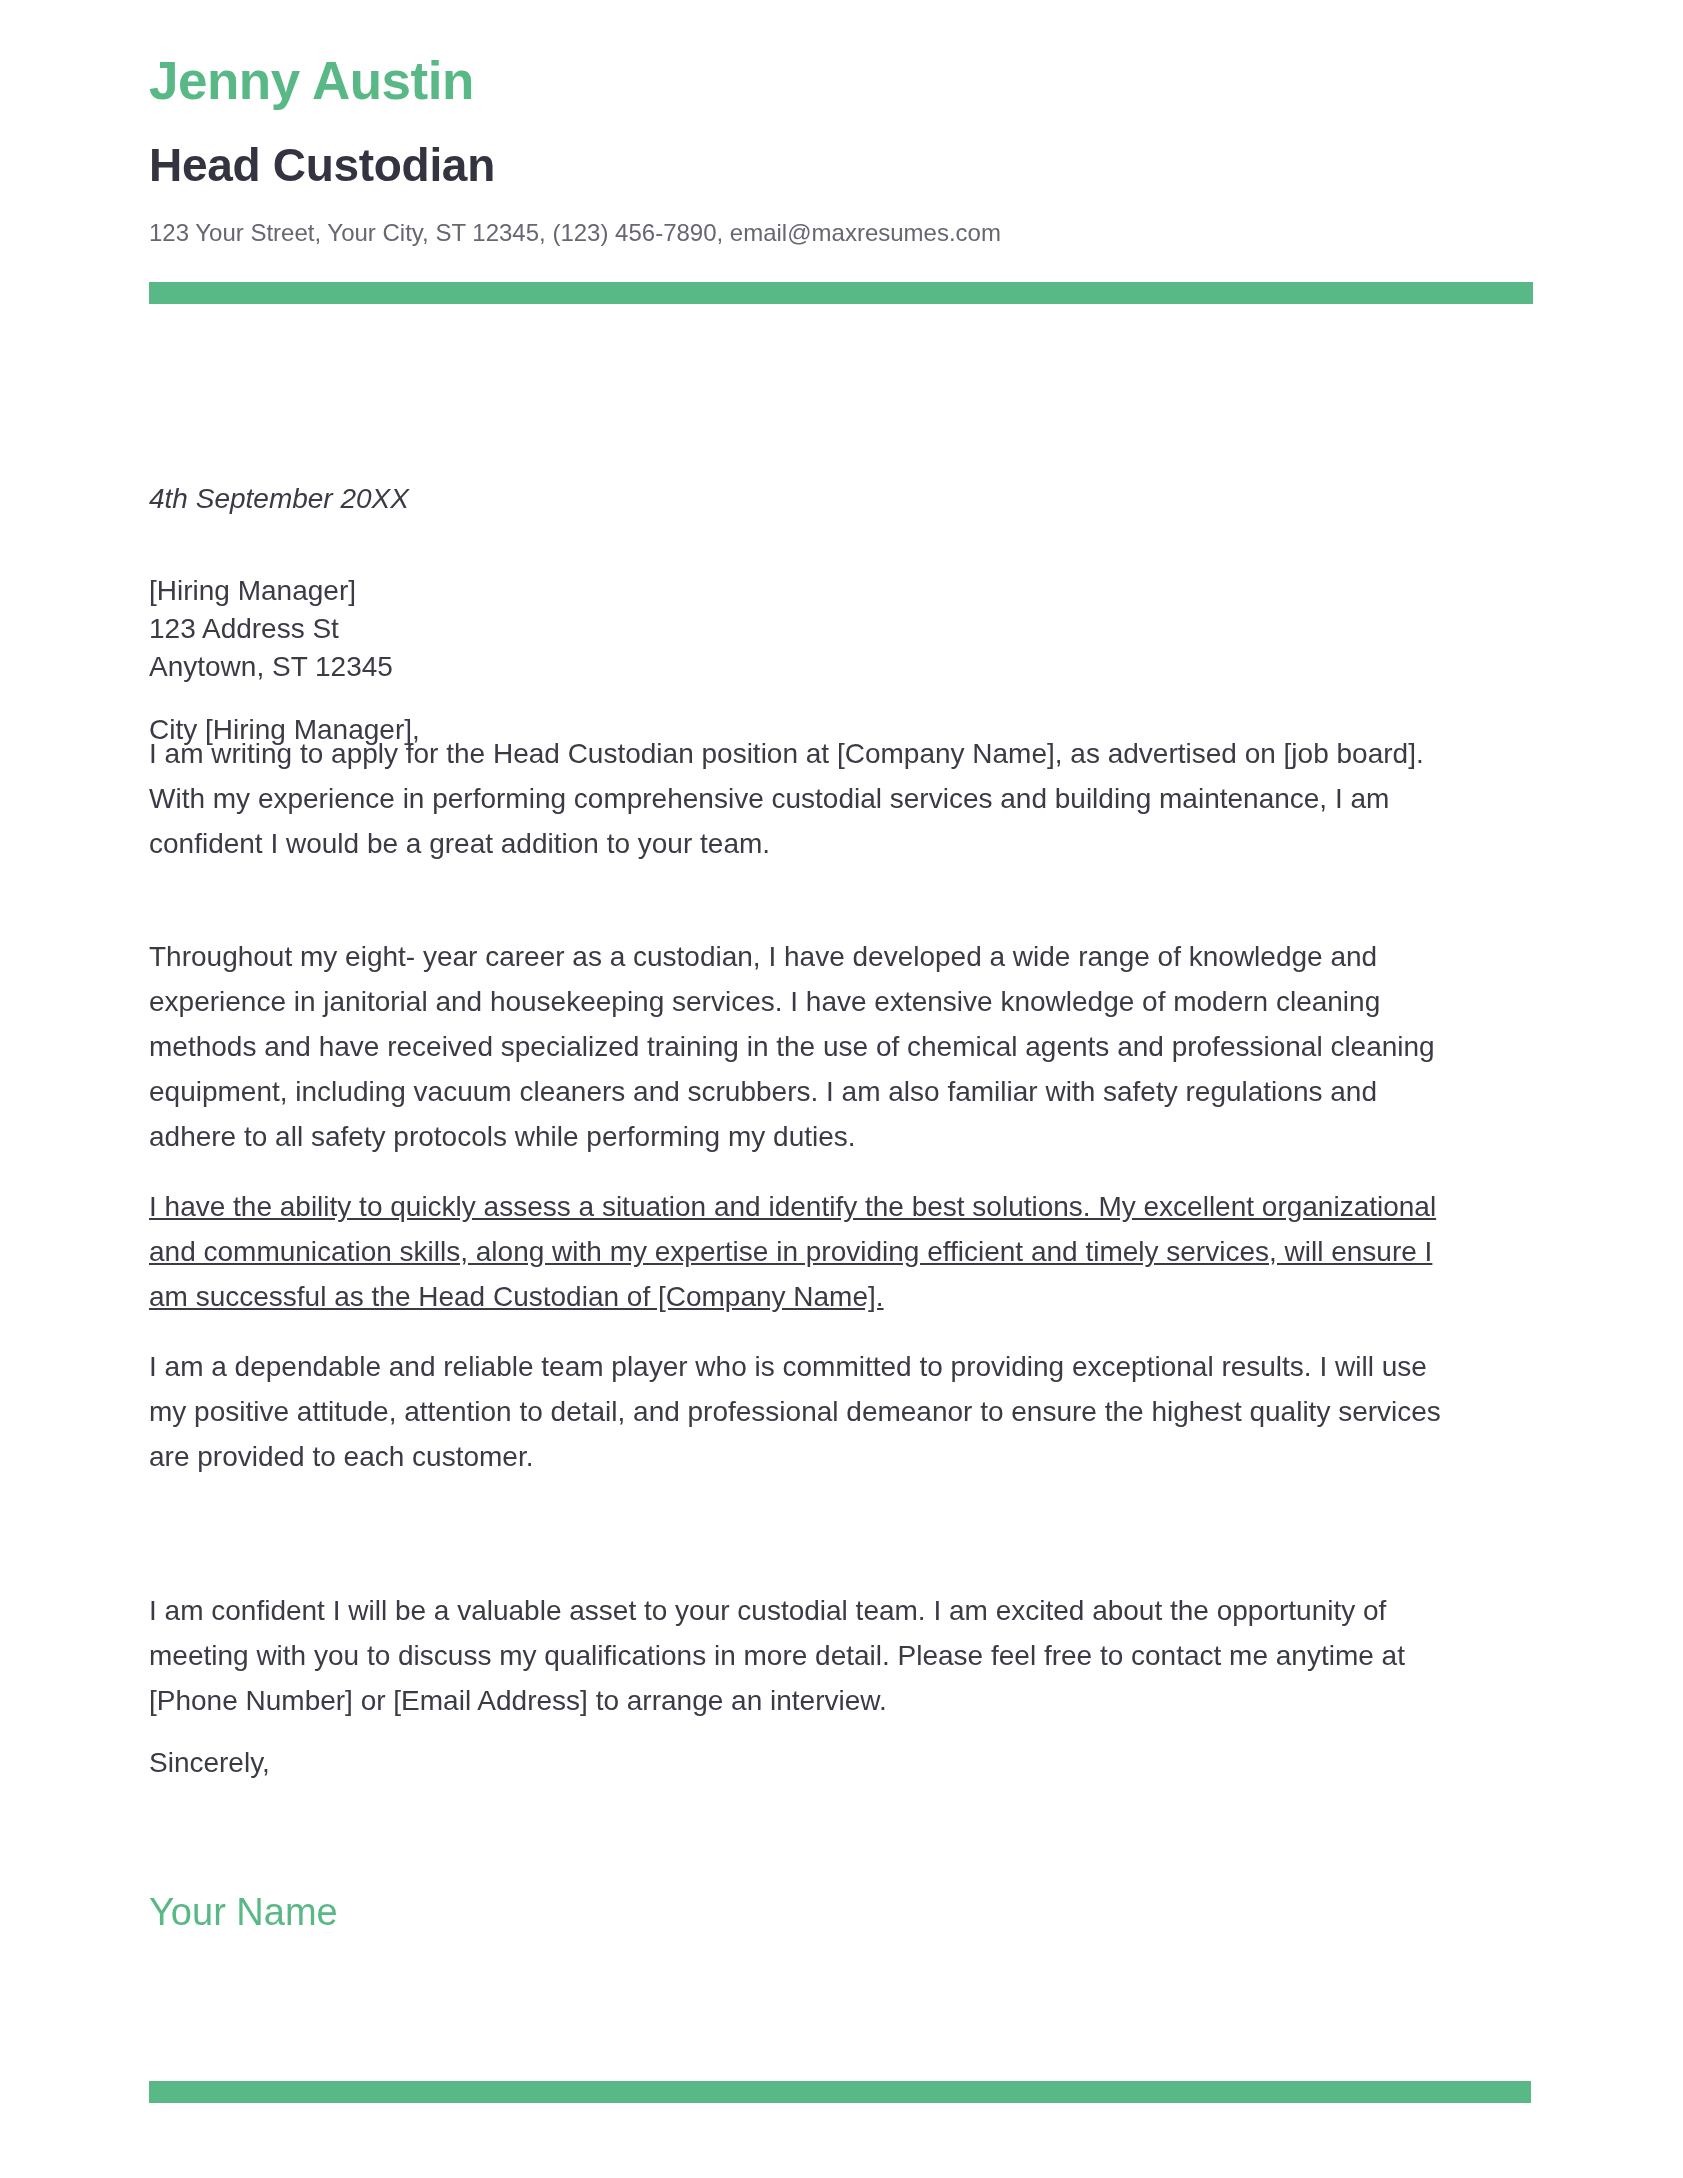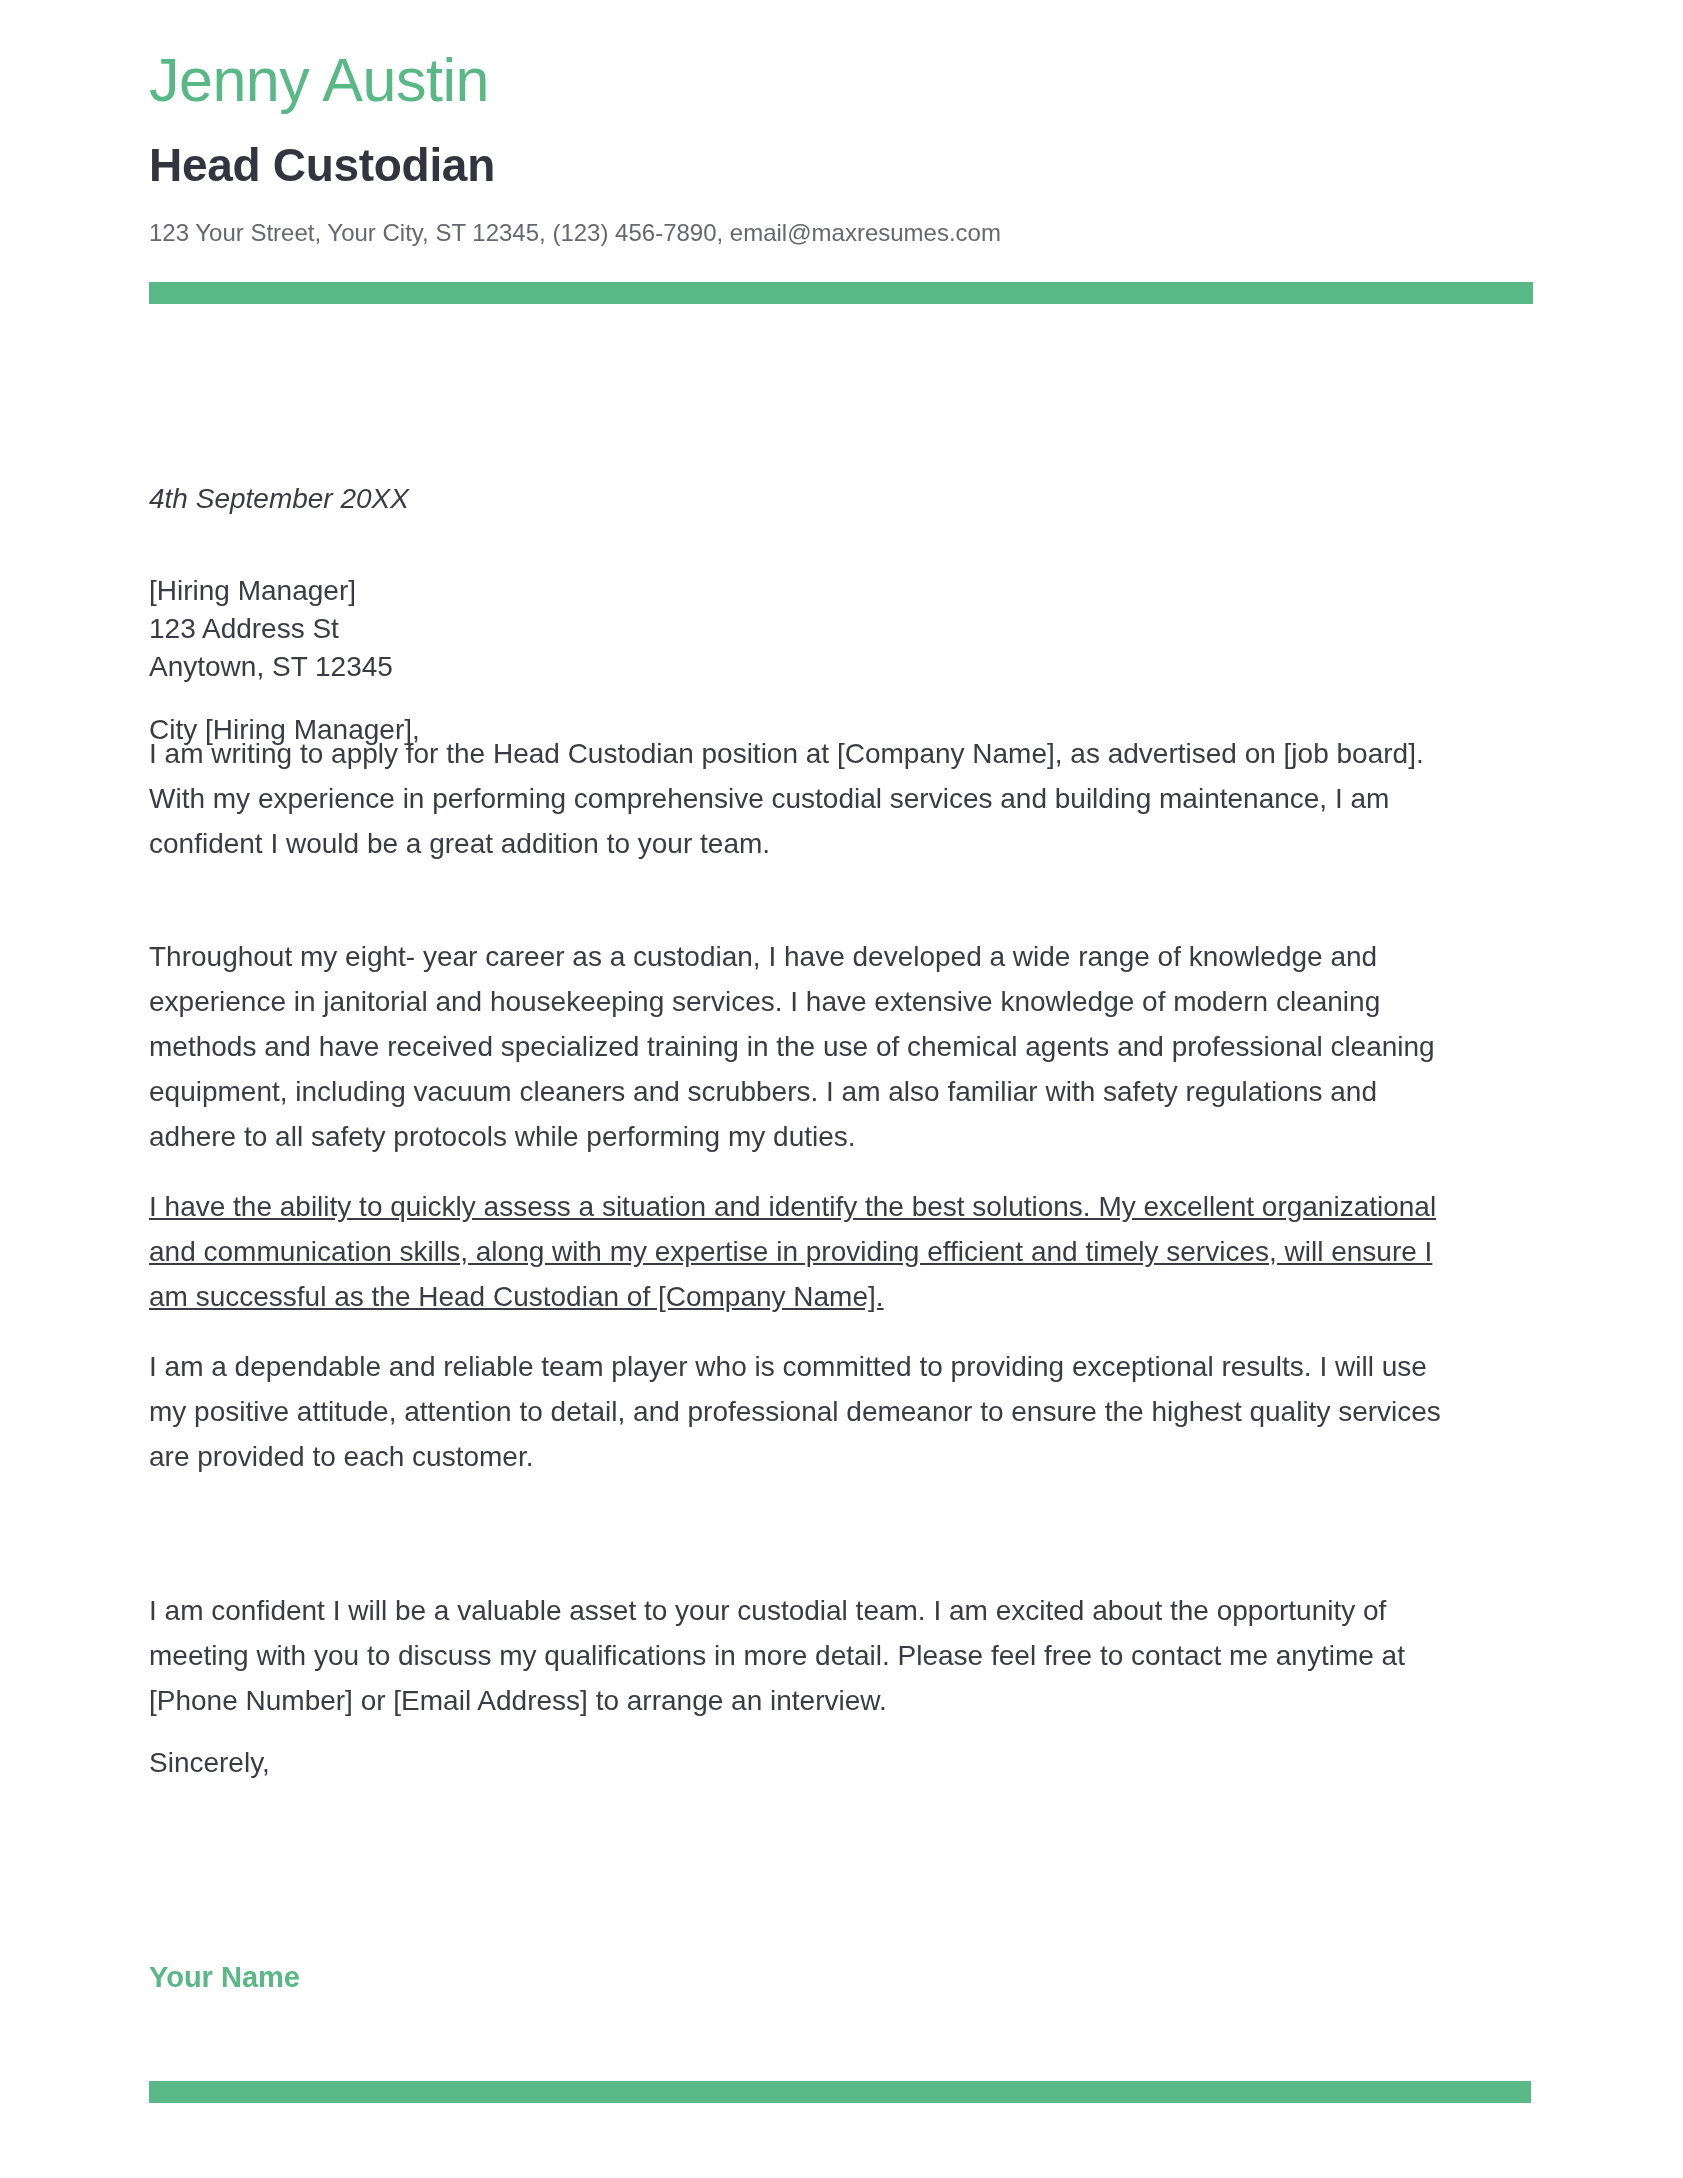--- a/index.html
+++ b/index.html
@@ -1,36 +1,36 @@
 <!DOCTYPE html>
 <html><head>
 <meta charset="utf-8">
 <style>
   html, body { margin: 0; padding: 0; background: #ffffff; }
   body { width: 1683px; height: 2178px; position: relative; overflow: hidden; font-family: "Liberation Sans", sans-serif; }
   .abs { position: absolute; left: 149px; white-space: nowrap; }
-  .name { top: 46px; font-size: 61px; font-weight: normal; color: #58b886; line-height: 69px; letter-spacing: -0.5px; }
+  .name { top: 46px; font-size: 53px; font-weight: bold; color: #58b886; line-height: 69px; letter-spacing: -0.5px; }
   .title { top: 136px; font-size: 46px; font-weight: bold; color: #33343f; line-height: 59px; letter-spacing: -0.3px; }
   .contact { top: 219px; font-size: 24px; color: #666770; line-height: 28px; }
   .bar { position: absolute; left: 149px; background: #58b886; }
   .bar-top { top: 282px; width: 1384px; height: 22px; }
   .bar-bottom { top: 2081px; width: 1382px; height: 22px; }
   .body-text { font-size: 28px; color: #3a3b45; line-height: 45px; }
   .date { top: 480px; line-height: 38px; font-style: italic; }
   .recipient { top: 572px; line-height: 38px; }
   .recipient div { height: 38px; }
   .salutation { top: 711px; line-height: 38px; }
   .para div { height: 45px; }
   .p1 { top: 731px; }
   .p2 { top: 934px; }
   .p3 { top: 1184px; text-decoration: underline; }
   .p4 { top: 1344px; }
   .p5 { top: 1588px; }
   .closing { top: 1744px; line-height: 38px; }
-  .signature { top: 1956px; font-size: 29px; font-weight: bold; color: #58b886; line-height: 42px; }
+  .signature { top: 1891px; font-size: 38px; font-weight: normal; color: #58b886; line-height: 42px; }
 </style>
 </head>
 <body>
 
 <div class="abs name">Jenny Austin</div>
 <div class="abs title">Head Custodian</div>
 <div class="abs contact">123 Your Street, Your City, ST 12345, (123) 456-7890, email@maxresumes.com</div>
 <div class="bar bar-top"></div>
 
 <div class="abs body-text date">4th September 20XX</div>

